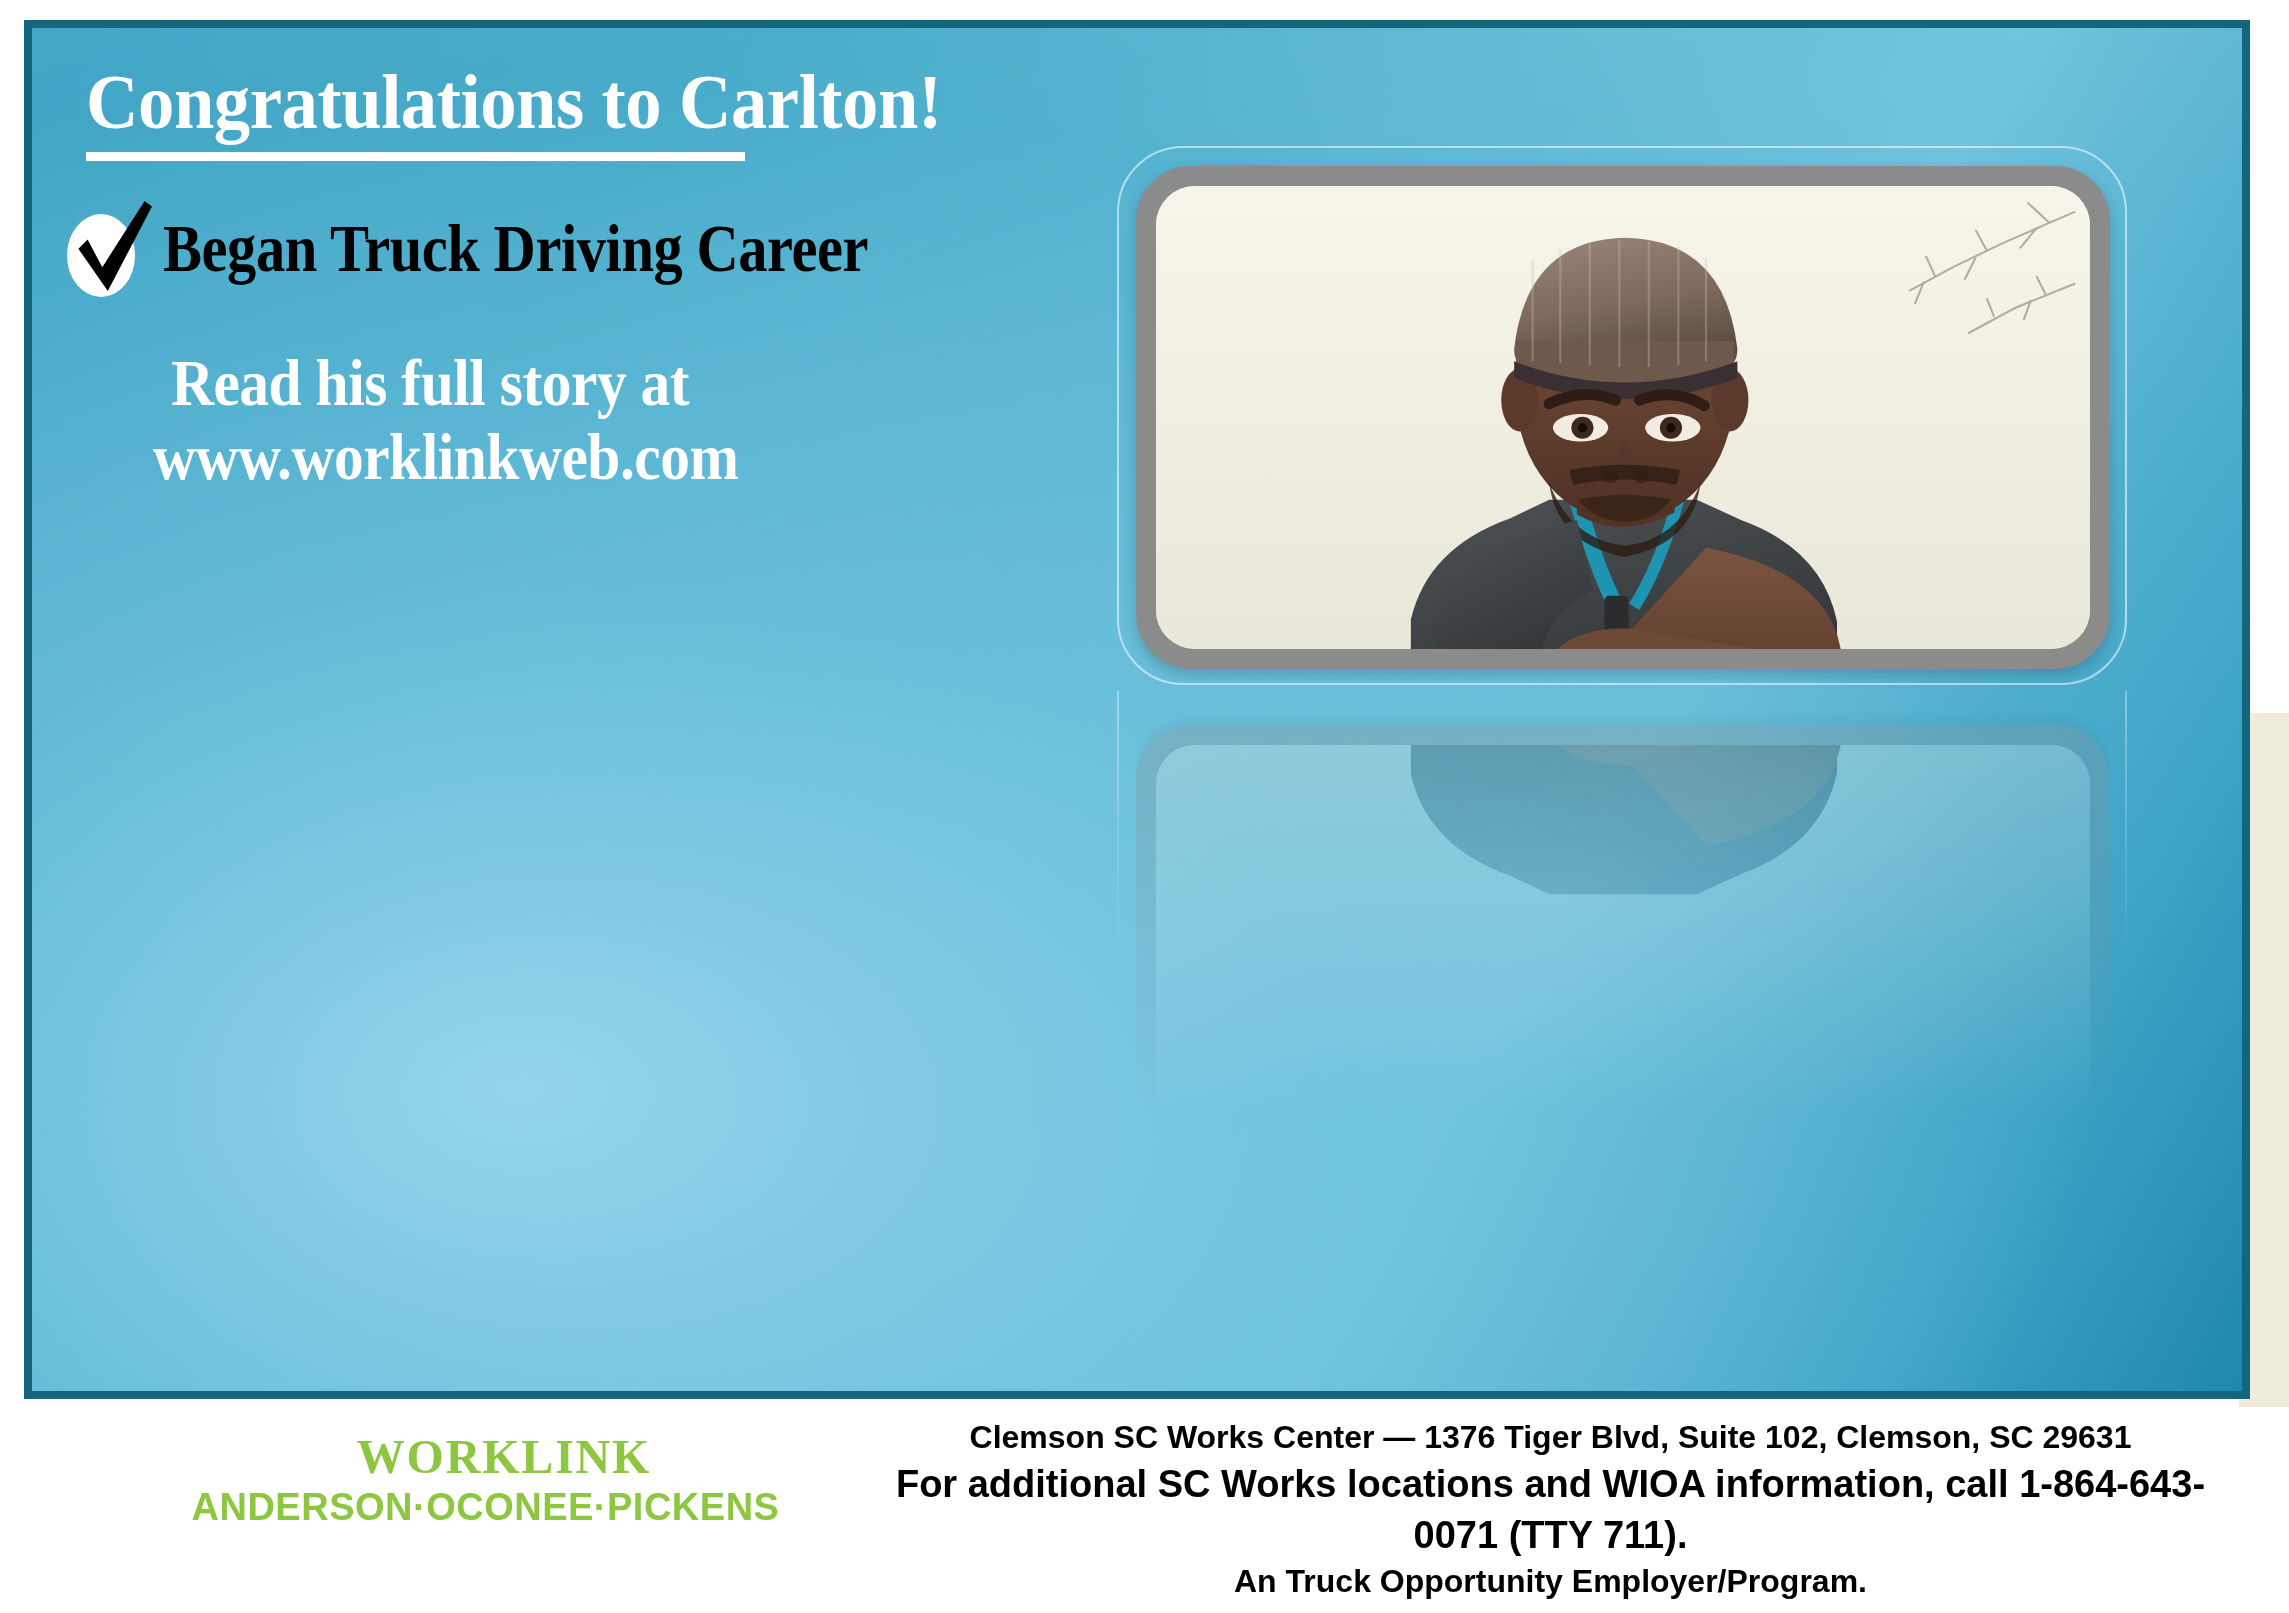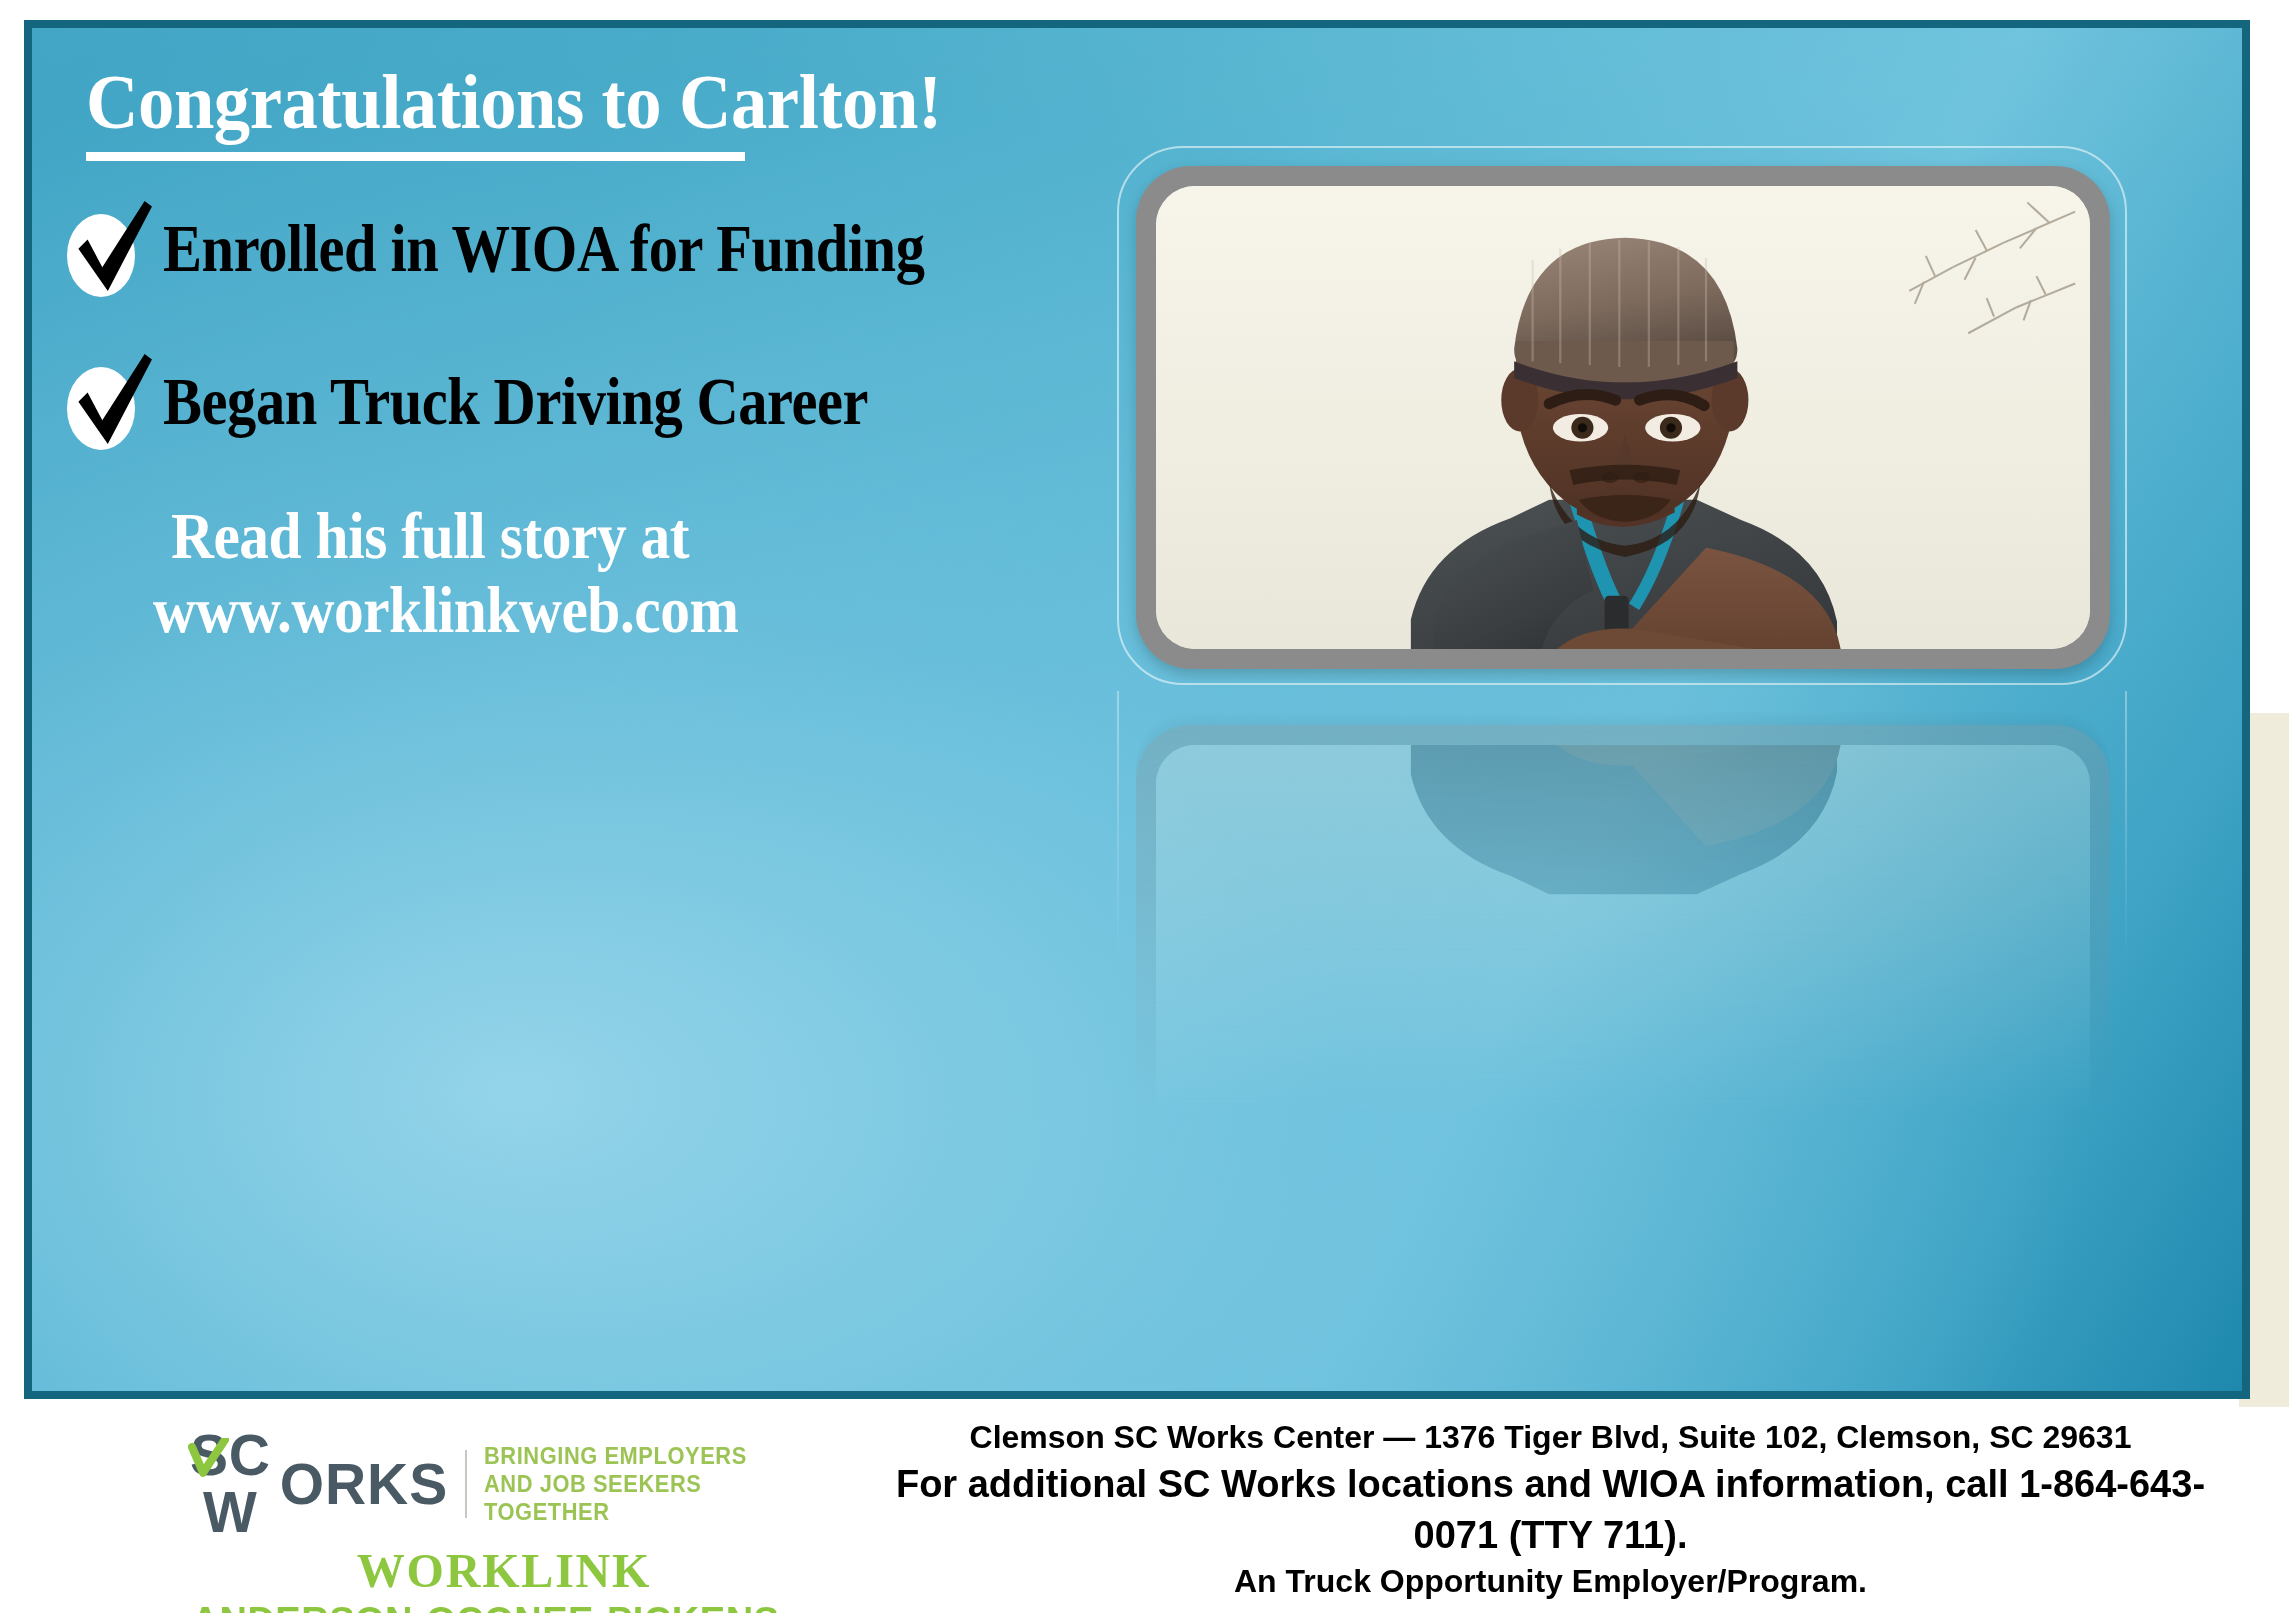--- a/index.html
+++ b/index.html
@@ -110,30 +110,20 @@
 <div class="poster">
   <div class="inner-sheen"></div>
 
   <div class="left-col">
 
     <div class="headline">Congratulations to Carlton!</div>
     <div class="headline-rule"></div>
 
     <div class="bullets">
 
-      <div class="bullet">
-        <div class="check-wrap">
-          <div class="check-oval"></div>
-          <svg class="check-glyph" viewBox="0 0 112 126">
-            <path d="M20 66 L30 56 L46 86 L92 14 L100 20 L52 112 Z" fill="#000000"></path>
-            <ellipse cx="45" cy="73" rx="37" ry="45" fill="none" stroke="#000000" stroke-width="0"></ellipse>
-          </svg>
-        </div>
-        <div class="bullet-text">Enrolled in WIOA for Funding</div>
-      </div>
 
 
       <div class="bullet">
         <div class="check-wrap">
           <div class="check-oval"></div>
           <svg class="check-glyph" viewBox="0 0 112 126">
             <path d="M20 66 L30 56 L46 86 L92 14 L100 20 L52 112 Z" fill="#000000"></path>
           </svg>
         </div>
         <div class="bullet-text">Began Truck Driving Career</div>
@@ -283,36 +273,20 @@
         </div>
       </div>
     </div>
     <div class="reflect-glow"></div>
   </div>
 </div>
 
 <div class="footer">
 
   <div class="logo">
-    <div class="logo-row1">
-      <div class="sc-works">
-        <span class="wmark">
-          <span>SC W</span>
-          <svg width="41" height="42" viewBox="0 0 44 46">
-            <path d="M4 10 L16 38 L40 2" stroke="#8dc63f" stroke-width="9" fill="none" stroke-linecap="round" stroke-linejoin="round"></path>
-          </svg>
-        </span>
-        <span>ORKS</span>
-      </div>
-      <div class="logo-divider"></div>
-      <div class="logo-tag">
-        <div>BRINGING EMPLOYERS</div>
-        <div>AND JOB SEEKERS TOGETHER</div>
-      </div>
-    </div>
     <div class="worklink">WORKLINK</div>
     <div class="counties">ANDERSON·OCONEE·PICKENS</div>
 
   </div>
 
   <div class="contact">
     <div class="l1">Clemson SC Works Center — 1376 Tiger Blvd, Suite 102, Clemson, SC 29631</div>
     <div class="l2">For additional SC Works locations and WIOA information, call 1-864-643-0071 (TTY 711).</div>
     <div class="l3">An Truck Opportunity Employer/Program.</div>
   </div>

